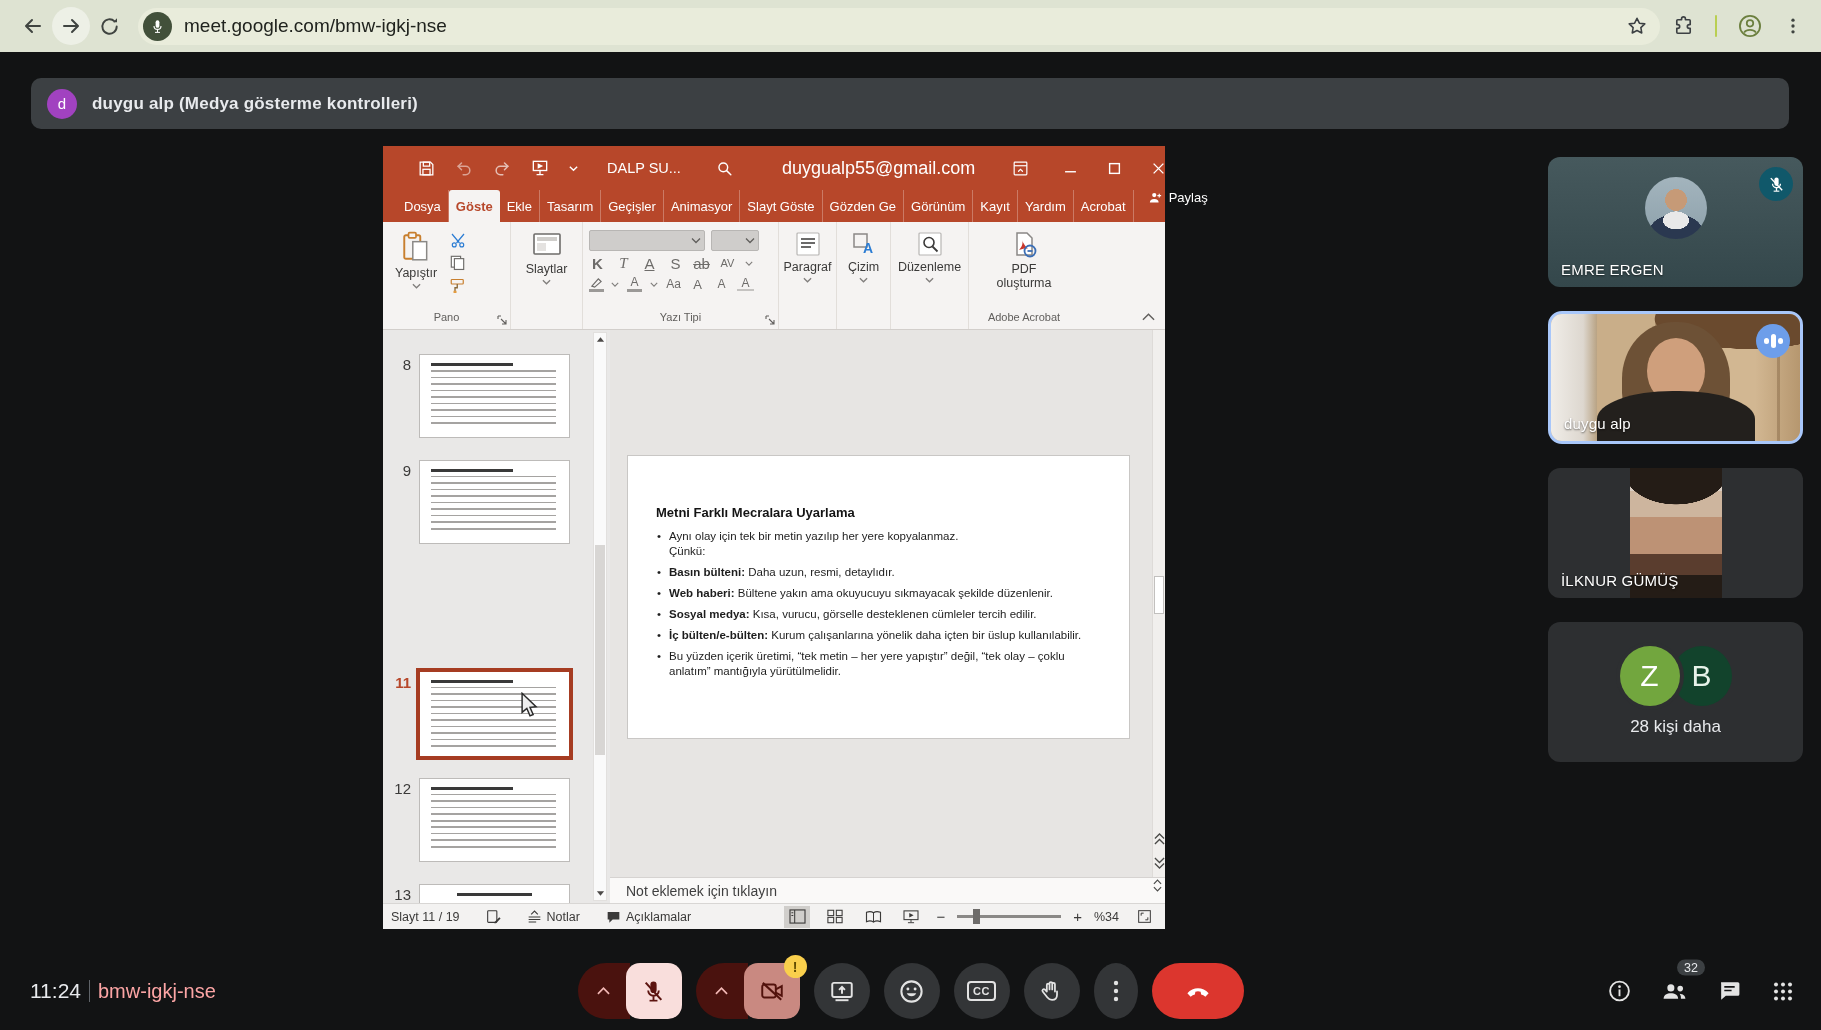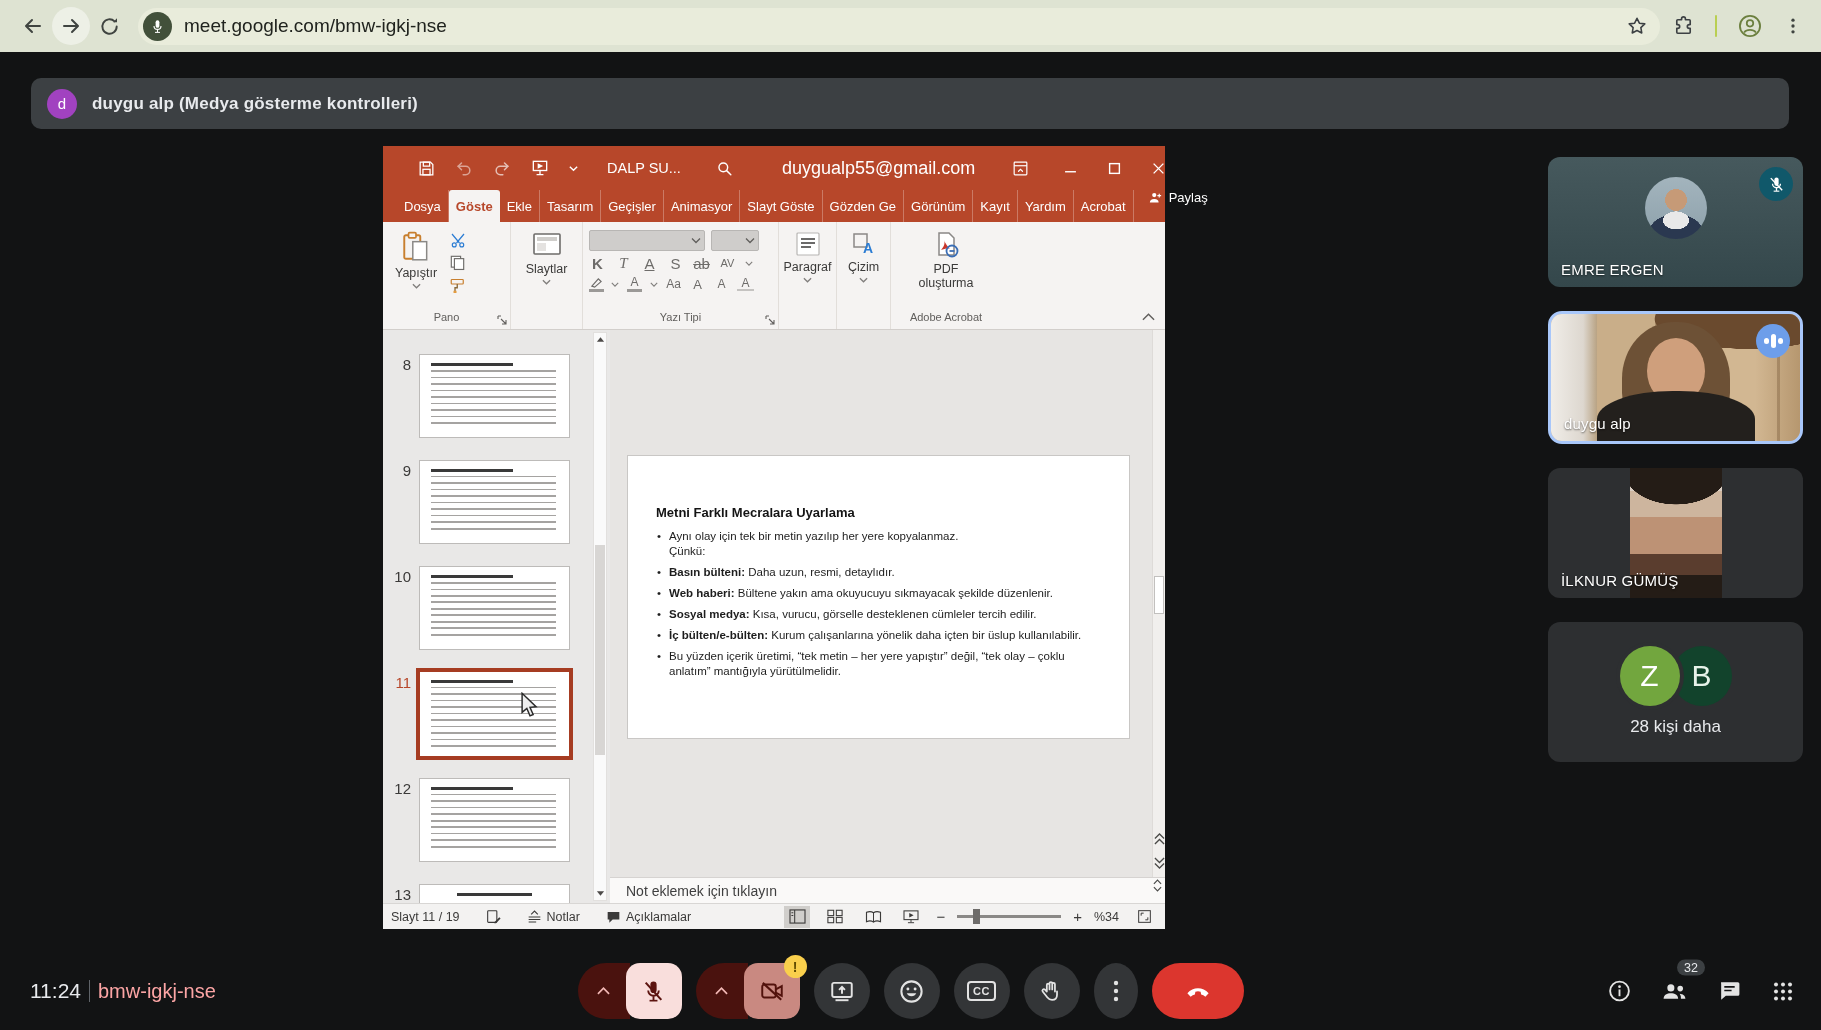--- a/index.html
+++ b/index.html
@@ -59,21 +59,21 @@
   .g.st { text-decoration:line-through; }
   .g.av { font-size:11px; }
   .g.small { font-size:12px; }
   .cbar { display:inline-block; width:15px; height:3px; background:#9b9997; margin-top:1px; }
   .chev8 { color:#807e7c; }
 
   .ppt-bodyrow { flex:1; display:flex; min-height:0; }
   .thumb-panel { width:227px; background:var(--panel-bg); position:relative; overflow:hidden; flex:0 0 auto; }
   .thumbrow { position:absolute; left:0; width:100%; height:92px; }
   .tnum { position:absolute; left:4px; top:2px; width:24px; text-align:right; font-size:15px; color:#3b3a39; }
-  .tnum.sel { color:var(--ppt-orange); font-weight:normal; }
+  .tnum.sel { color:var(--ppt-orange); font-weight:bold; }
   .thumb { position:absolute; left:36px; top:0; width:151px; height:84px; background:#fff; border:1px solid #bdbbb9; }
   .thumb.sel { border:4px solid var(--selected-border); left:33px; top:-4px; width:157px; height:92px; }
   .mt { position:absolute; top:8px; left:11px; height:2.5px; width:55%; background:#3a3a3a; }
   .ml { position:absolute; top:15px; left:11px; right:13px; bottom:9px; background:repeating-linear-gradient(180deg,#a5a3a1 0 1.5px,transparent 1.5px 6.5px); }
   .tscroll { position:absolute; right:3px; top:2px; bottom:2px; width:14px; background:#fafafa; border:1px solid #e2e0de; }
   .tsarrow { position:absolute; left:0; width:100%; display:flex; justify-content:center; color:#4c4a48; }
   .tsthumb { position:absolute; left:1px; right:1px; top:212px; height:210px; background:#d8d6d4; }
 
   .edit-col { flex:1; display:flex; flex-direction:column; min-width:0; }
   .edit-area { flex:1; background:var(--canvas-bg); position:relative; }
@@ -456,20 +456,36 @@
               </svg>
             <span>Çizim</span>
             <svg class="chev8" width="9" height="6" viewBox="0 0 10 6">
                 <path d="M1 1l4 4 4-4" stroke="currentColor" stroke-width="1.4" fill="none"></path>
               </svg>
           </div>
         </div>
         <div class="rlabel"></div>
       </div>
 
+      <div class="rgroup" style="width:78px">
+        <div class="rbody" style="justify-content:center">
+          <div class="bigbtn">
+            <svg width="26" height="26" viewBox="0 0 26 26">
+                <rect x="2" y="2" width="22" height="22" rx="1" stroke="#b8b6b4" stroke-width="1.2" fill="#fff"></rect>
+                <circle cx="12" cy="11.5" r="5" stroke="#3b3a39" stroke-width="1.6" fill="none"></circle>
+                <path d="M15.5 15.5l5 5" stroke="#3b3a39" stroke-width="1.8"></path>
+              </svg>
+            <span>Düzenleme</span>
+            <svg class="chev8" width="9" height="6" viewBox="0 0 10 6">
+                <path d="M1 1l4 4 4-4" stroke="currentColor" stroke-width="1.4" fill="none"></path>
+              </svg>
+          </div>
+        </div>
+        <div class="rlabel"></div>
+      </div>
 
       <div class="rgroup" style="width:110px; border-right:none">
         <div class="rbody" style="justify-content:center">
           <div class="bigbtn">
             <svg width="28" height="28" viewBox="0 0 28 28">
                 <path d="M7 2h10l5 5v17H7z" stroke="#8a8886" stroke-width="1.5" fill="#fff"></path>
                 <path d="M12 9c2 4-2 9-3 10 3-1 7-2 9-1-2-2-5-6-6-9z" fill="#c9372c"></path>
                 <circle cx="20" cy="20" r="5.5" fill="none" stroke="#3b6eb5" stroke-width="1.8"></circle>
                 <path d="M17.5 20h5" stroke="#3b6eb5" stroke-width="1.8"></path>
               </svg>
@@ -488,27 +504,20 @@
       <div class="thumb-panel">
         <div class="thumbrow" style="top:24px">
           <span class="tnum">8</span>
           <div class="thumb">
               <span class="mt"></span>
               <span class="ml"></span>
             </div>
         </div>
         <div class="thumbrow" style="top:130px">
           <span class="tnum">9</span>
-          <div class="thumb">
-              <span class="mt"></span>
-              <span class="ml"></span>
-            </div>
-        </div>
-        <div class="thumbrow" style="top:236px">
-          <span class="tnum">10</span>
           <div class="thumb">
               <span class="mt"></span>
               <span class="ml"></span>
             </div>
         </div>
         <div class="thumbrow" style="top:342px">
           <span class="tnum sel">11</span>
           <div class="thumb sel">
               <span class="mt"></span>
               <span class="ml"></span>

